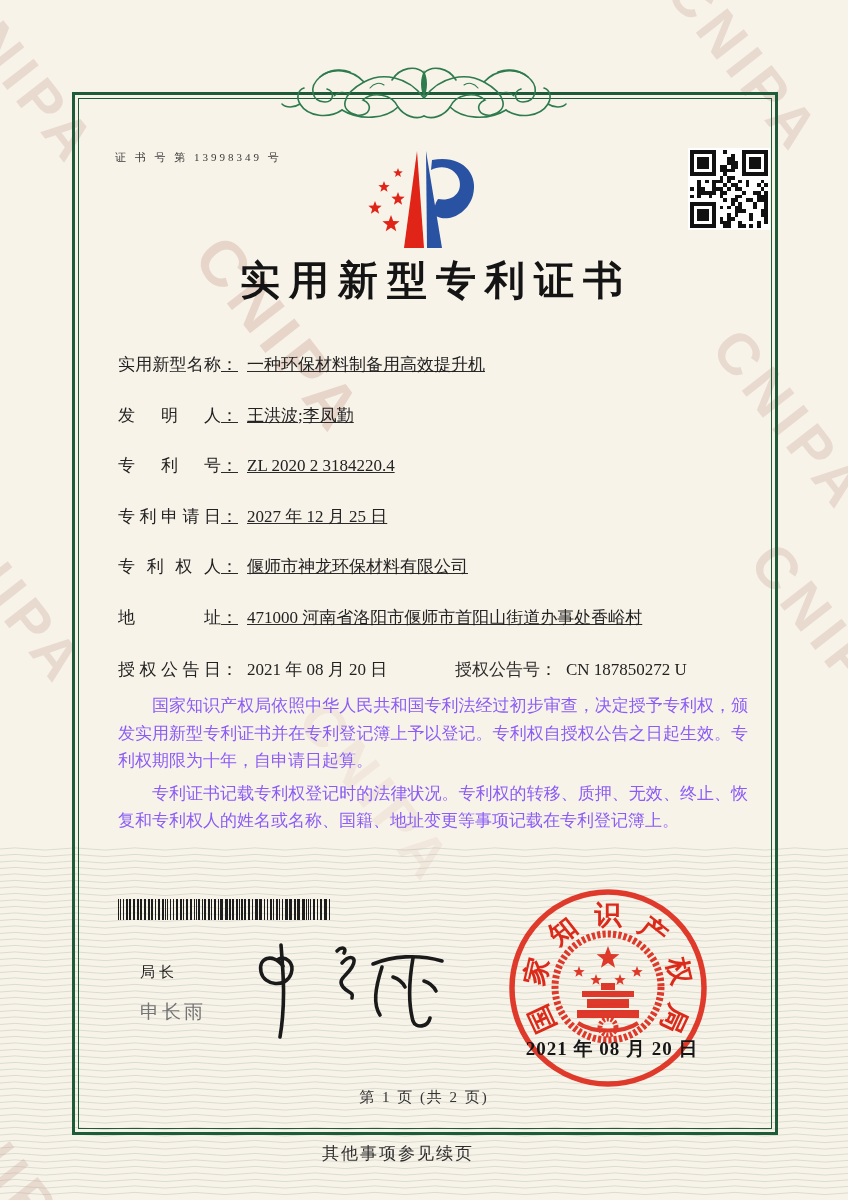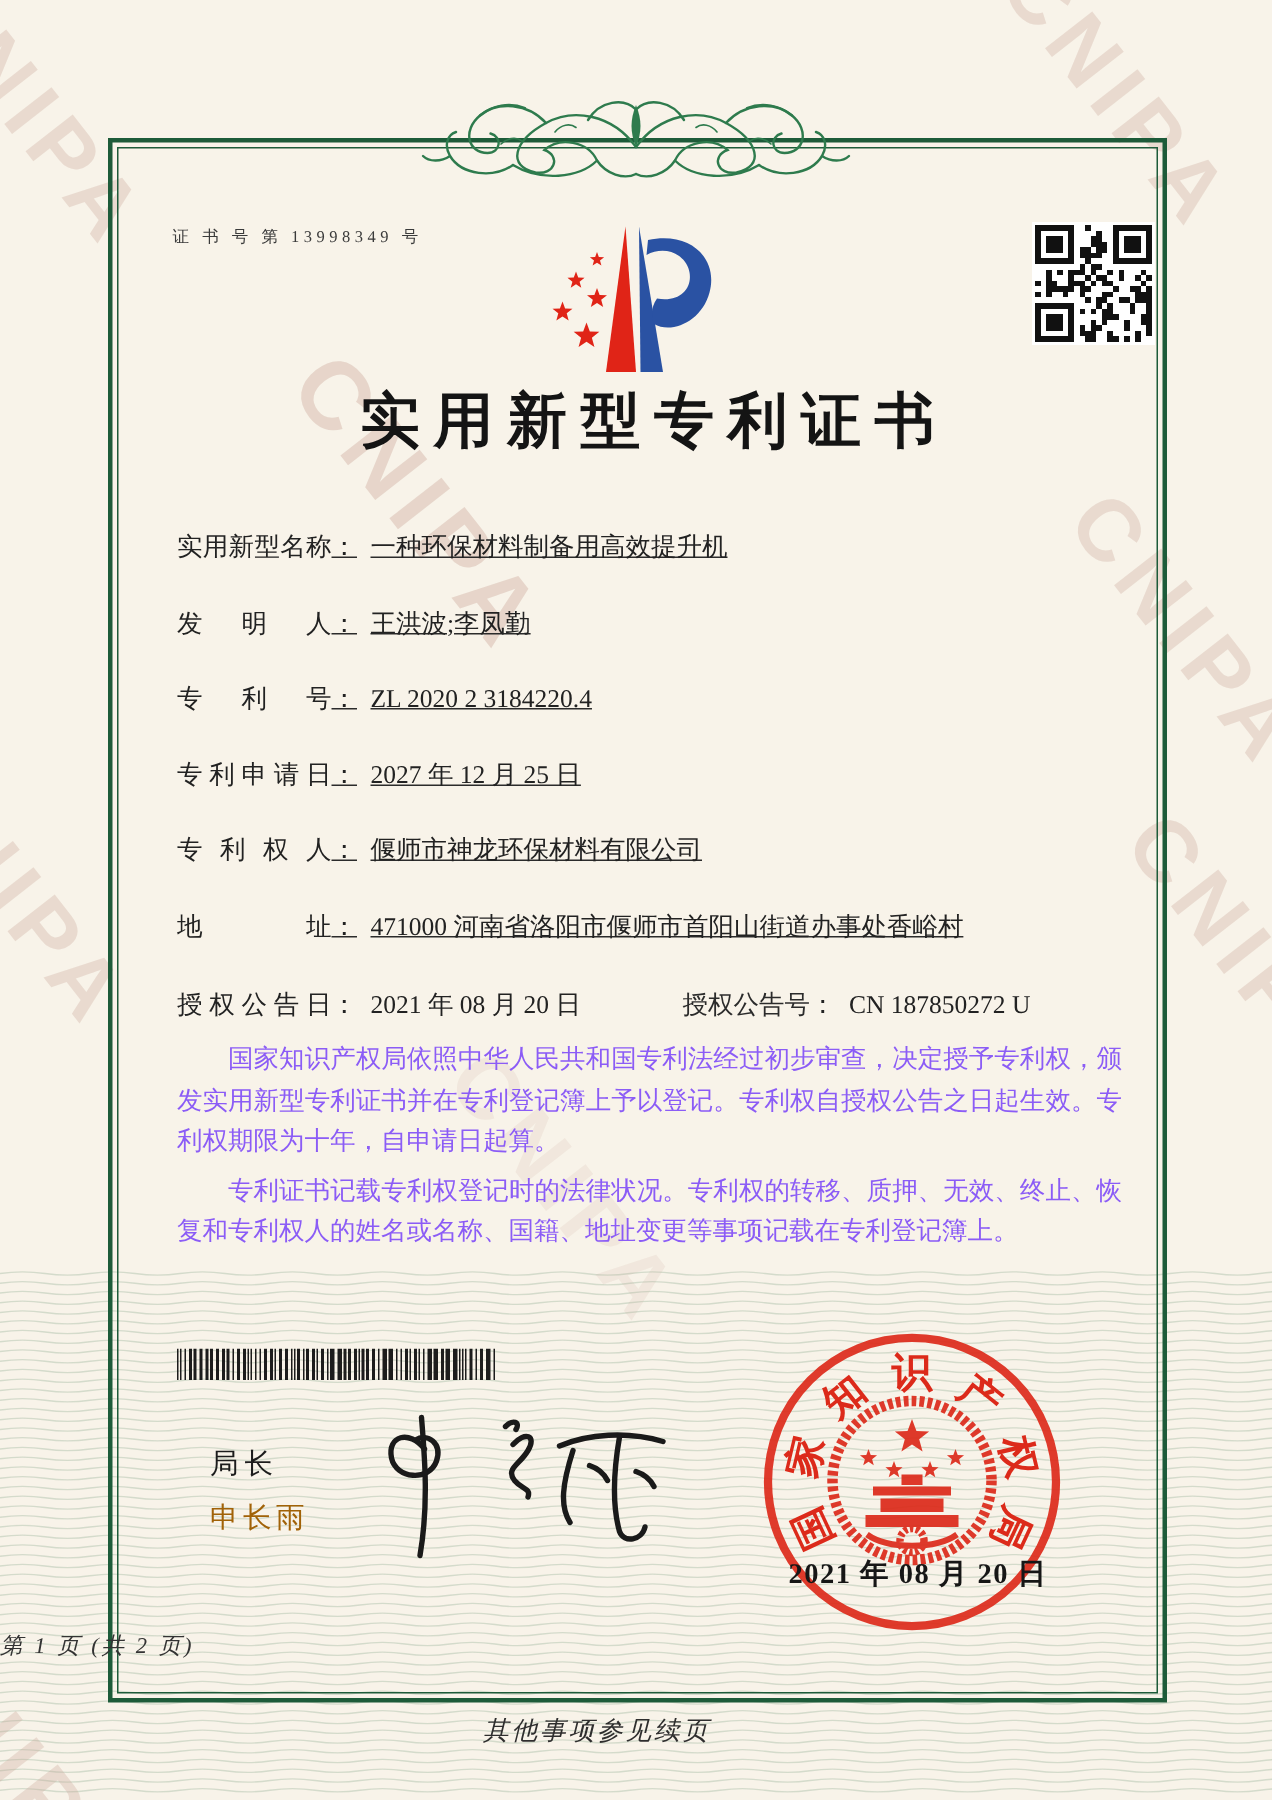--- a/index.html
+++ b/index.html
@@ -33,30 +33,30 @@
   .field-row{height:50.5px;text-decoration:underline;}
   .f-label{display:inline-block;width:103px;text-align:justify;text-align-last:justify;color:#222;}
   .f-colon{color:#222;}
   .f-value{margin-left:9px;color:#222;}
   .grant-row{position:absolute;left:118px;top:658px;width:640px;font-size:17px;z-index:3;}
   .grant-right{position:absolute;left:337px;top:0;}
   .paragraphs{position:absolute;left:118px;top:692px;width:630px;font-size:17px;line-height:27.5px;
               color:#8b5cf6;z-index:3;}
   .paragraphs p{margin:0 0 5px 0;text-indent:2em;text-align:justify;}
   .barcode{position:absolute;left:118px;top:899px;z-index:3;}
-  .sig-title{position:absolute;left:140px;top:963px;font-size:19px;letter-spacing:4px;color:#1c1c1c;z-index:3;}
-  .sig-name{position:absolute;left:140px;top:999px;font-size:19px;letter-spacing:3px;color:#a16207;z-index:3;}
+  .sig-title{position:absolute;left:140px;top:963px;font-size:15px;letter-spacing:4px;color:#1c1c1c;z-index:3;}
+  .sig-name{position:absolute;left:140px;top:999px;font-size:19px;letter-spacing:3px;color:#737373;z-index:3;}
   .signature{position:absolute;left:245px;top:936px;z-index:3;}
   .seal{position:absolute;left:505px;top:885px;z-index:3;}
   .seal-date{position:absolute;left:506px;top:1036px;width:212px;text-align:center;font-size:19px;
              font-weight:700;letter-spacing:1px;color:#161616;z-index:4;}
-  .page-num{position:absolute;left:0;top:1088px;width:848px;text-align:left;font-size:15px;
-            letter-spacing:2px;color:#333;z-index:3;font-style:italic;}
+  .page-num{position:absolute;left:0;top:1088px;width:848px;text-align:center;font-size:15px;
+            letter-spacing:2px;color:#333;z-index:3;}
   .note{position:absolute;left:0;top:1142px;width:796px;text-align:center;font-size:17px;
-        letter-spacing:2px;color:#2e2e2e;z-index:3;font-style:italic;}
+        letter-spacing:2px;color:#2e2e2e;z-index:3;}
 </style>
 </head>
 <body>
 
 <div class="page">
 
   <div class="wm wm1">CNIPA</div>
   <div class="wm wm2">CNIPA</div>
   <div class="wm wm3">CNIPA</div>
   <div class="wm wm4">CNIPA</div>

